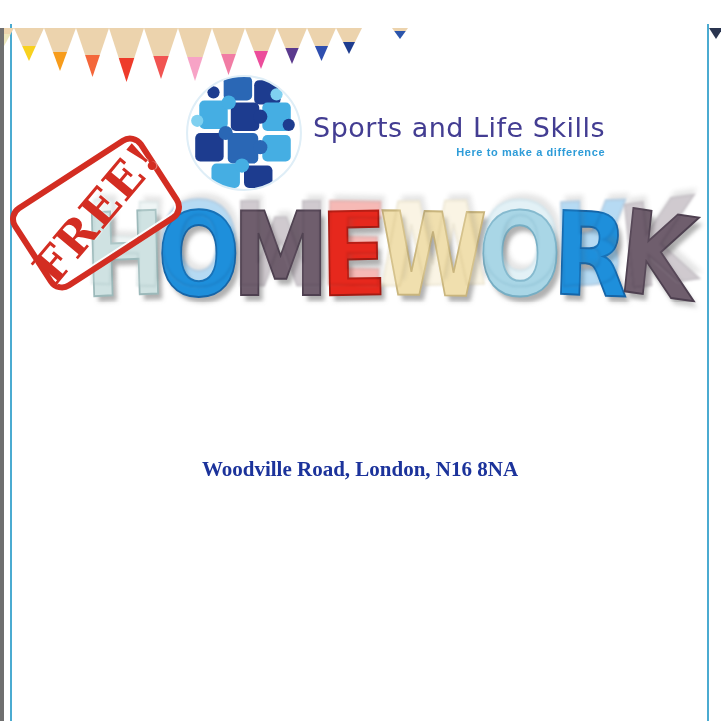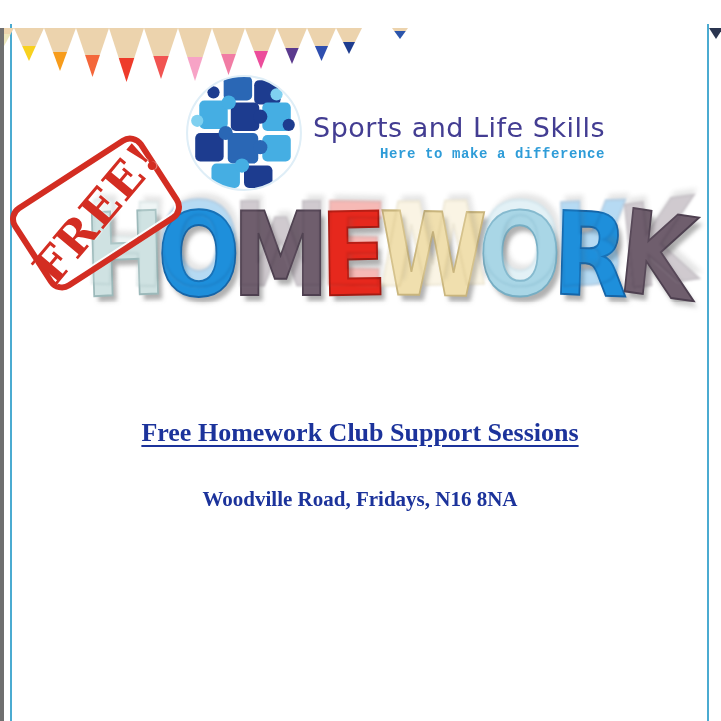--- a/index.html
+++ b/index.html
@@ -23,21 +23,21 @@
             filter:drop-shadow(0 1px 1px rgba(0,0,0,.15)); }
   .corner-tip { position:absolute; right:-2px; top:0; width:14px; height:11px;
                 background:#2a3550; clip-path:polygon(0 0,100% 0,50% 100%); z-index:6; }
 
   
   .logo { position:absolute; left:183px; top:44px; display:flex; z-index:5; }
   .globe { width:122px; height:122px; }
   .logo-text { margin-left:8px; margin-top:40px; }
   .logo-title { font-family:"DejaVu Sans", sans-serif; font-size:27px; font-weight:400;
                 letter-spacing:.5px; white-space:nowrap; }
-  .logo-tagline { font-family:Liberation Mono, monospace; font-size:14px; font-weight:bold;
+  .logo-tagline { font-family:Liberation Sans, sans-serif; font-size:11px; font-weight:bold;
                   letter-spacing:.6px; text-align:right; margin-top:3px; white-space:nowrap; }
 
   
   .stamp { position:absolute; left:18px; top:136px; width:156px; height:98px;
            border:6px solid; border-radius:16px; transform:rotate(-33deg);
            display:flex; align-items:center; justify-content:center; z-index:5;
            box-shadow:inset 0 0 0 2px rgba(255,255,255,.9); }
   .stamp-label { font-family:"DejaVu Serif", serif; font-weight:bold; font-size:46px;
                  letter-spacing:1px; transform:rotate(-17deg); white-space:nowrap;
                  text-shadow:1px 1px 0 rgba(255,255,255,.4); }
@@ -146,20 +146,19 @@
         <span class="hw-letter" style="color: rgb(230, 40, 29); -webkit-text-stroke: 2px rgb(163, 26, 18); transform: rotate(-1deg);">E</span>
         <span class="hw-letter" style="color: rgb(240, 223, 174); -webkit-text-stroke: 2px rgb(201, 181, 125); transform: rotate(1deg);">W</span>
         <span class="hw-letter" style="color: rgb(169, 214, 230); -webkit-text-stroke: 2px rgb(118, 174, 196); transform: rotate(-1deg);">O</span>
         <span class="hw-letter" style="color: rgb(30, 143, 219); -webkit-text-stroke: 2px rgb(21, 101, 168); transform: rotate(2deg);">R</span>
         <span class="hw-letter" style="color: rgb(111, 94, 109); -webkit-text-stroke: 2px rgb(78, 64, 80); transform: rotate(7deg);">K</span>
       </div>
     <div class="hw-fade"></div>
   </div>
 
   <div class="details" style="color: rgb(28, 51, 155);">
-    <div class="detail-title">Free Homework Club Support Sessions</div>
     <div class="detail-lines">
-        <div>Woodville Road, Fridays, N16 8NA</div>
+        <div>Woodville Road, London, N16 8NA</div>
       </div>
   </div>
 
   <div class="edge-strip" style="background: rgb(111, 111, 111);"></div>
 </div>
 
 </body></html>

